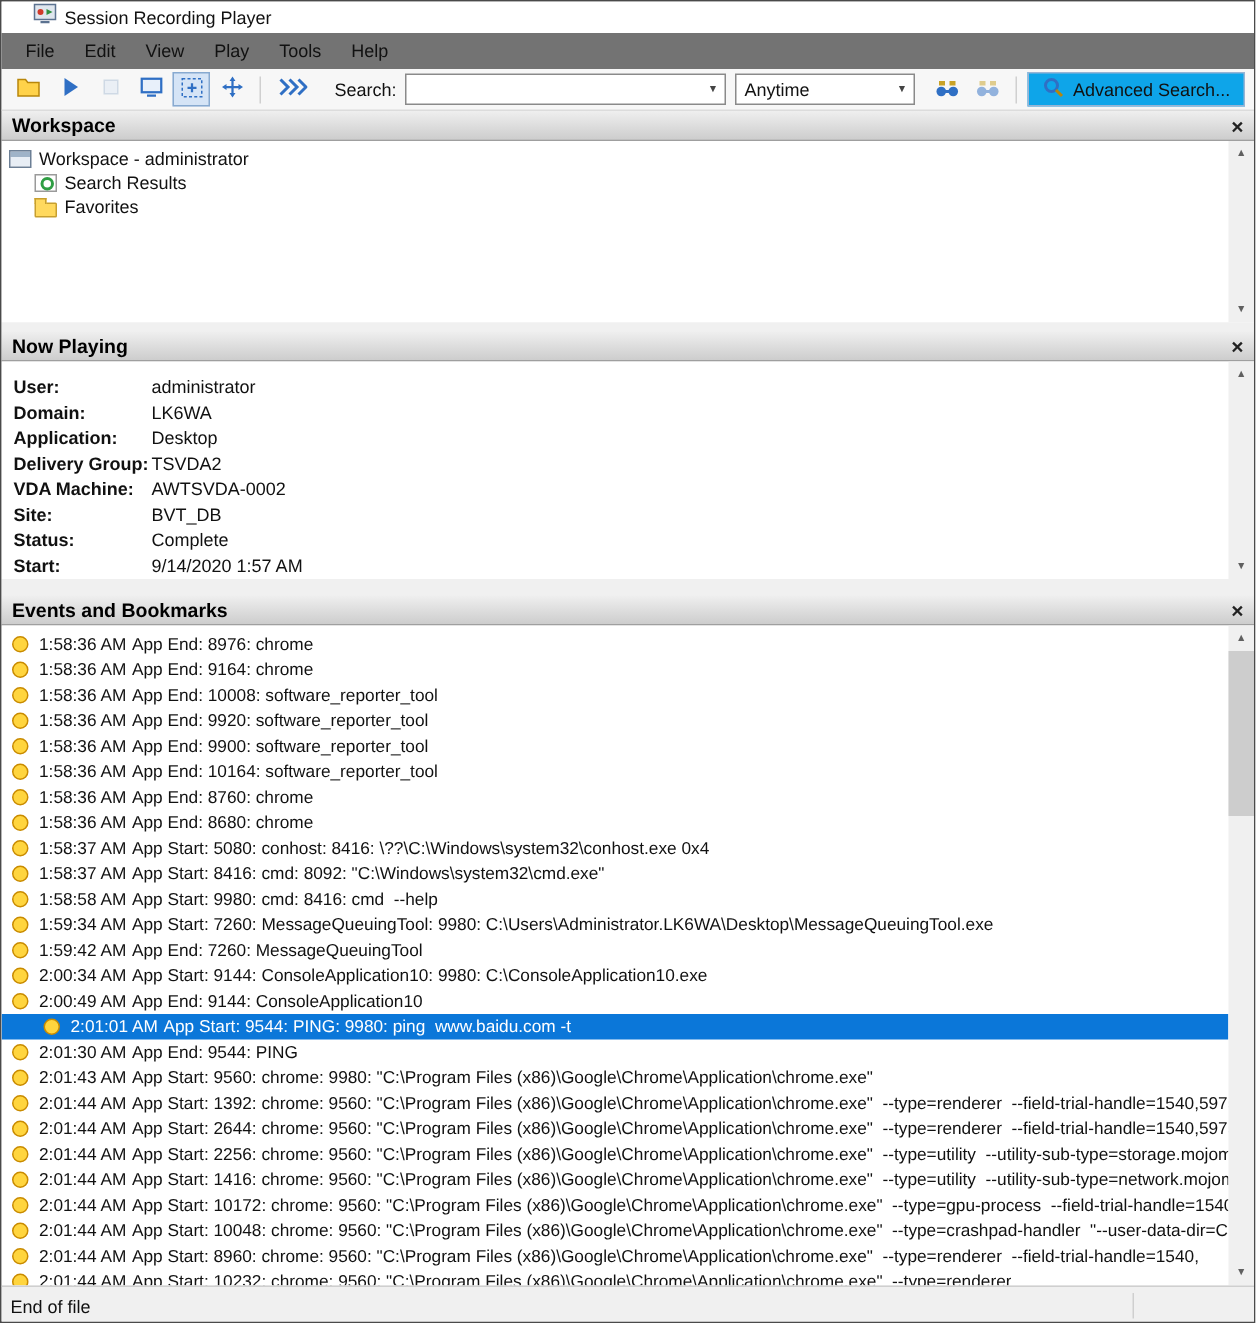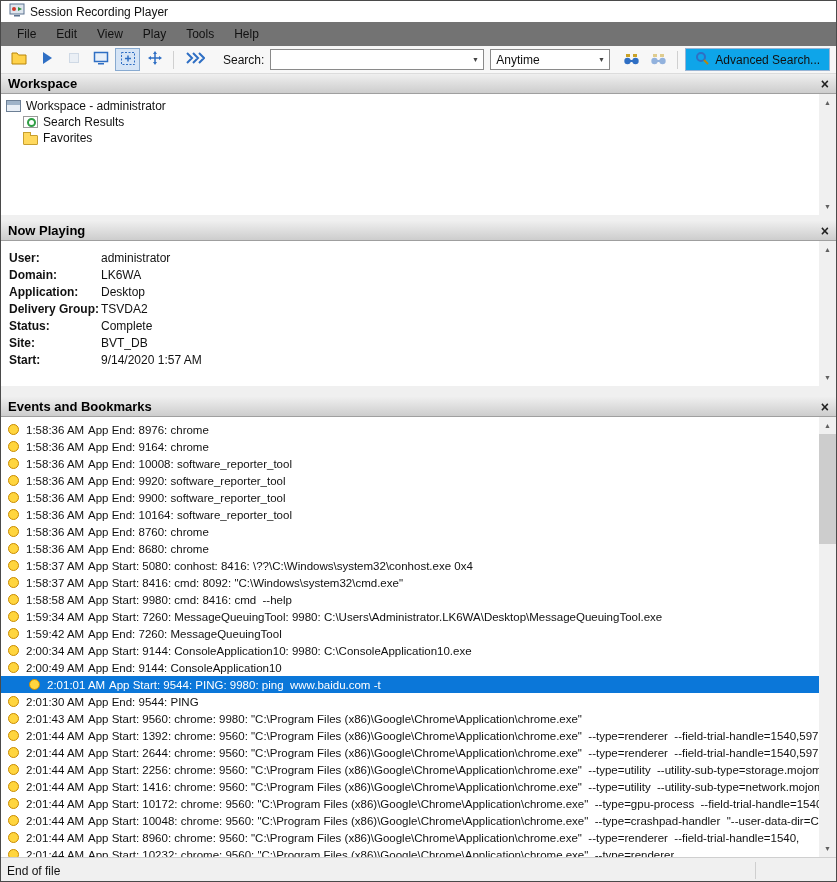--- a/index.html
+++ b/index.html
@@ -1,19 +1,19 @@
 <!DOCTYPE html>
 <html style="--sel: #0b77d9; --evfill: #ffd53e; --evborder: #c98b00;"><head>
 <meta charset="utf-8">
 <style>
   html,body{margin:0;padding:0;}
   body{width:837px;height:882px;font-family:"Liberation Sans",sans-serif;background:#fff;}
   .window{box-sizing:border-box;width:837px;height:882px;border:1px solid #4a4a4a;background:#f0f0f0;display:flex;flex-direction:column;overflow:hidden;}
 
-  .titlebar{height:21px;flex:none;background:#ffffff;display:flex;align-items:center;padding-left:8px;gap:5px;}
+  .titlebar{height:21px;flex:none;background:#ffffff;display:flex;align-items:center;padding-left:21px;gap:5px;}
   .titlebar .title{font-size:12px;color:#111;}
 
   .menubar{height:24px;flex:none;background:#737373;display:flex;align-items:center;padding-left:6px;}
   .menu-item{font-size:12px;color:#111;padding:4px 10px;cursor:default;}
 
   .toolbar{height:27px;flex:none;background:#f7f7f7;border-bottom:1px solid #dcdcdc;display:flex;align-items:center;padding:0 5px;}
   .tbtn{border:1px solid transparent;background:transparent;width:25px;height:23px;display:flex;align-items:center;justify-content:center;padding:0;margin:0 1px;box-sizing:border-box;}
   .tbtn.wide{width:30px;}
   .tbtn.pressed{background:#d5e4f6;border-color:#88aad0;}
   .tbtn.disabled{opacity:.5;}
@@ -211,26 +211,30 @@
           </div>
           <div class="prop-row">
             <span class="prop-label">Application:</span>
             <span class="prop-value">Desktop</span>
           </div>
           <div class="prop-row">
             <span class="prop-label">Delivery Group:</span>
             <span class="prop-value">TSVDA2</span>
           </div>
           <div class="prop-row">
+            <span class="prop-label">VDA Machine:</span>
+            <span class="prop-value">AWTSVDA-0002</span>
+          </div>
+          <div class="prop-row">
+            <span class="prop-label">Site:</span>
+            <span class="prop-value">BVT_DB</span>
+          </div>
+          <div class="prop-row">
             <span class="prop-label">Status:</span>
             <span class="prop-value">Complete</span>
-          </div>
-          <div class="prop-row">
-            <span class="prop-label">Site:</span>
-            <span class="prop-value">BVT_DB</span>
           </div>
           <div class="prop-row">
             <span class="prop-label">Start:</span>
             <span class="prop-value">9/14/2020 1:57 AM</span>
           </div>
         </div>
       <div class="scrollbar">
         <div class="sb-btn">▲</div>
         <div class="sb-track"></div>
         <div class="sb-btn">▼</div>

